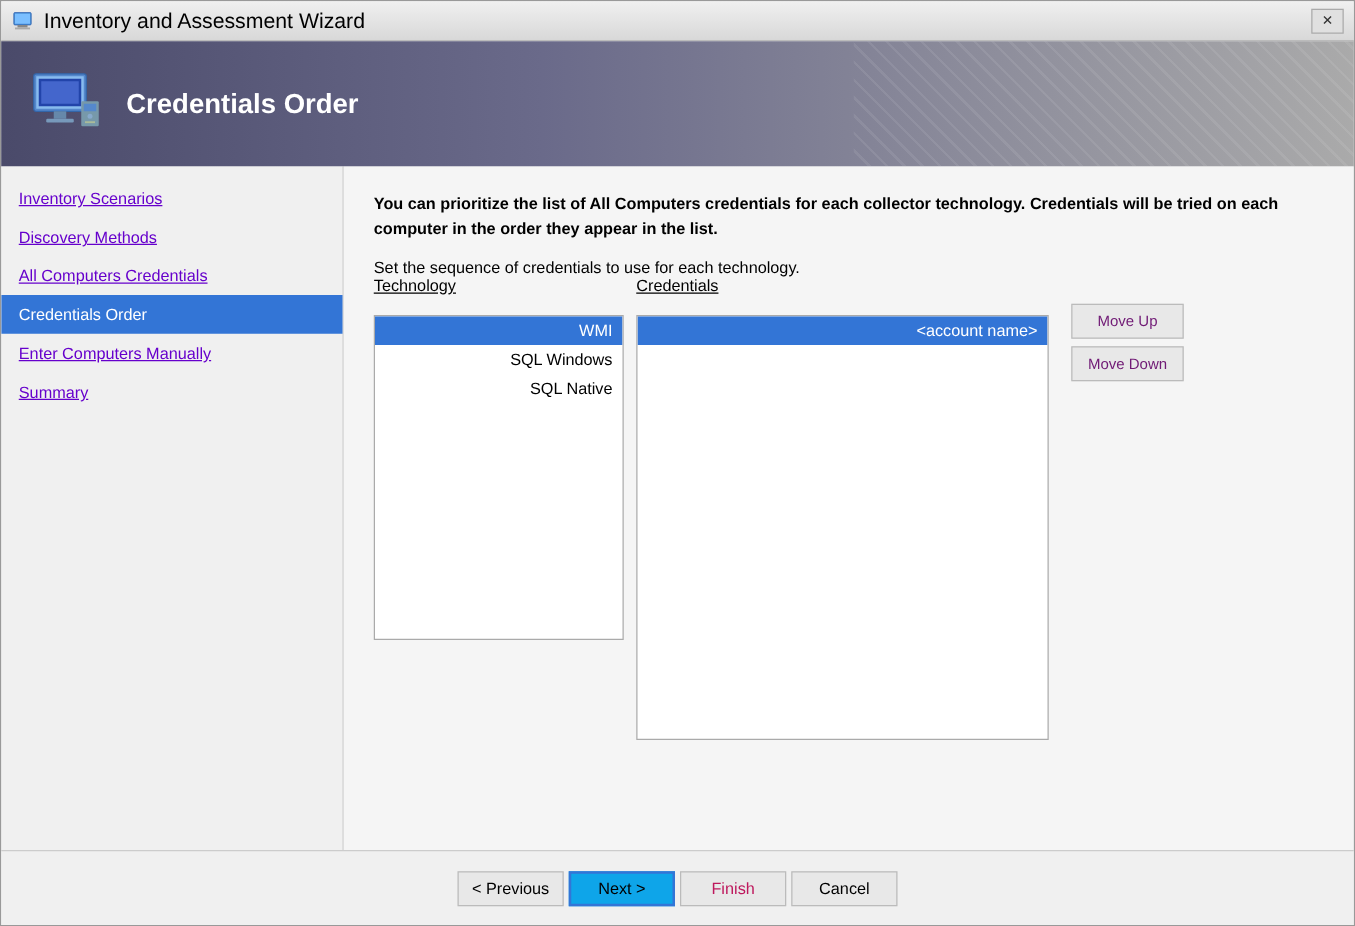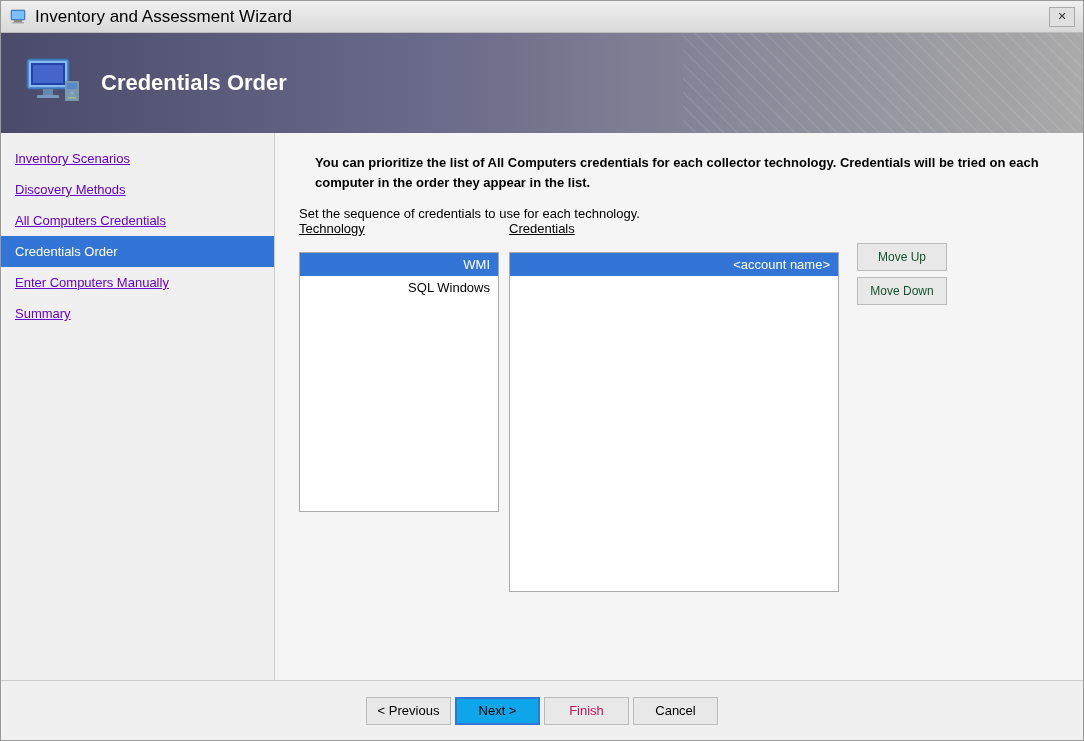--- a/index.html
+++ b/index.html
@@ -133,21 +133,20 @@
       flex: 1;
       padding: 20px 24px;
       background: #f5f5f5;
       overflow-y: auto;
     }
     .description-bold {
       font-weight: bold;
       font-size: 13px;
       margin-bottom: 14px;
       line-height: 1.5;
-      margin-left: 16px;
     }
     .description-normal {
       font-size: 13px;
     }
 
     
     .panes-container {
       display: flex;
       gap: 10px;
       align-items: flex-start;
@@ -199,21 +198,21 @@
       height: 28px;
       background: #e8e8e8;
       border: 1px solid #bbb;
       cursor: pointer;
       font-size: 12px;
       color: #888;
       display: flex;
       align-items: center;
       justify-content: center;
     }
-    .action-btn:disabled { color: #14532d; cursor: default; }
+    .action-btn:disabled { color: #701a75; cursor: default; }
 
     
     .footer {
       height: 60px;
       background: #f0f0f0;
       border-top: 1px solid #ccc;
       display: flex;
       align-items: center;
       justify-content: center;
       gap: 4px;
@@ -295,20 +294,21 @@
       <p class="description-bold">You can prioritize the list of All Computers credentials for each collector technology. Credentials will be tried on each computer in the order they appear in the list.</p>
       <p class="description-normal">Set the sequence of credentials to use for each technology.</p>
 
       <div class="panes-container">
 
         <div class="pane-section">
           <span class="pane-label">Technology</span>
           <div class="list-box list-box-technology">
             <div class="list-item selected">WMI</div>
             <div class="list-item">SQL Windows</div>
+            <div class="list-item">SQL Native</div>
           </div>
         </div>
 
         <div class="pane-section">
           <span class="pane-label">Credentials</span>
           <div class="list-box list-box-credentials">
             <div class="list-item selected">&lt;account name&gt;</div>
           </div>
         </div>
 

